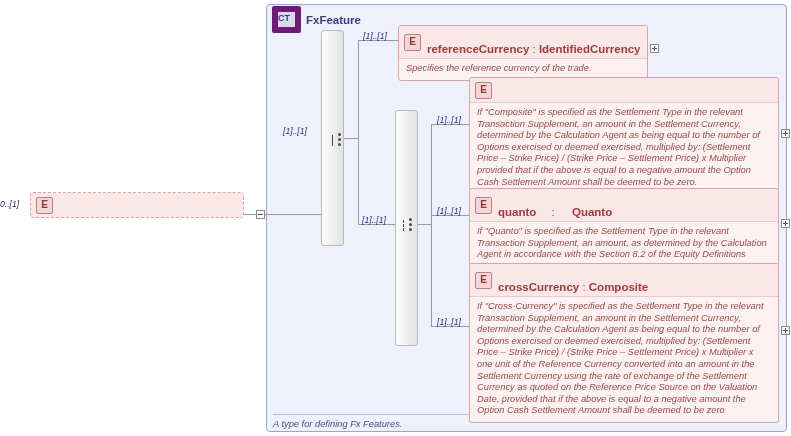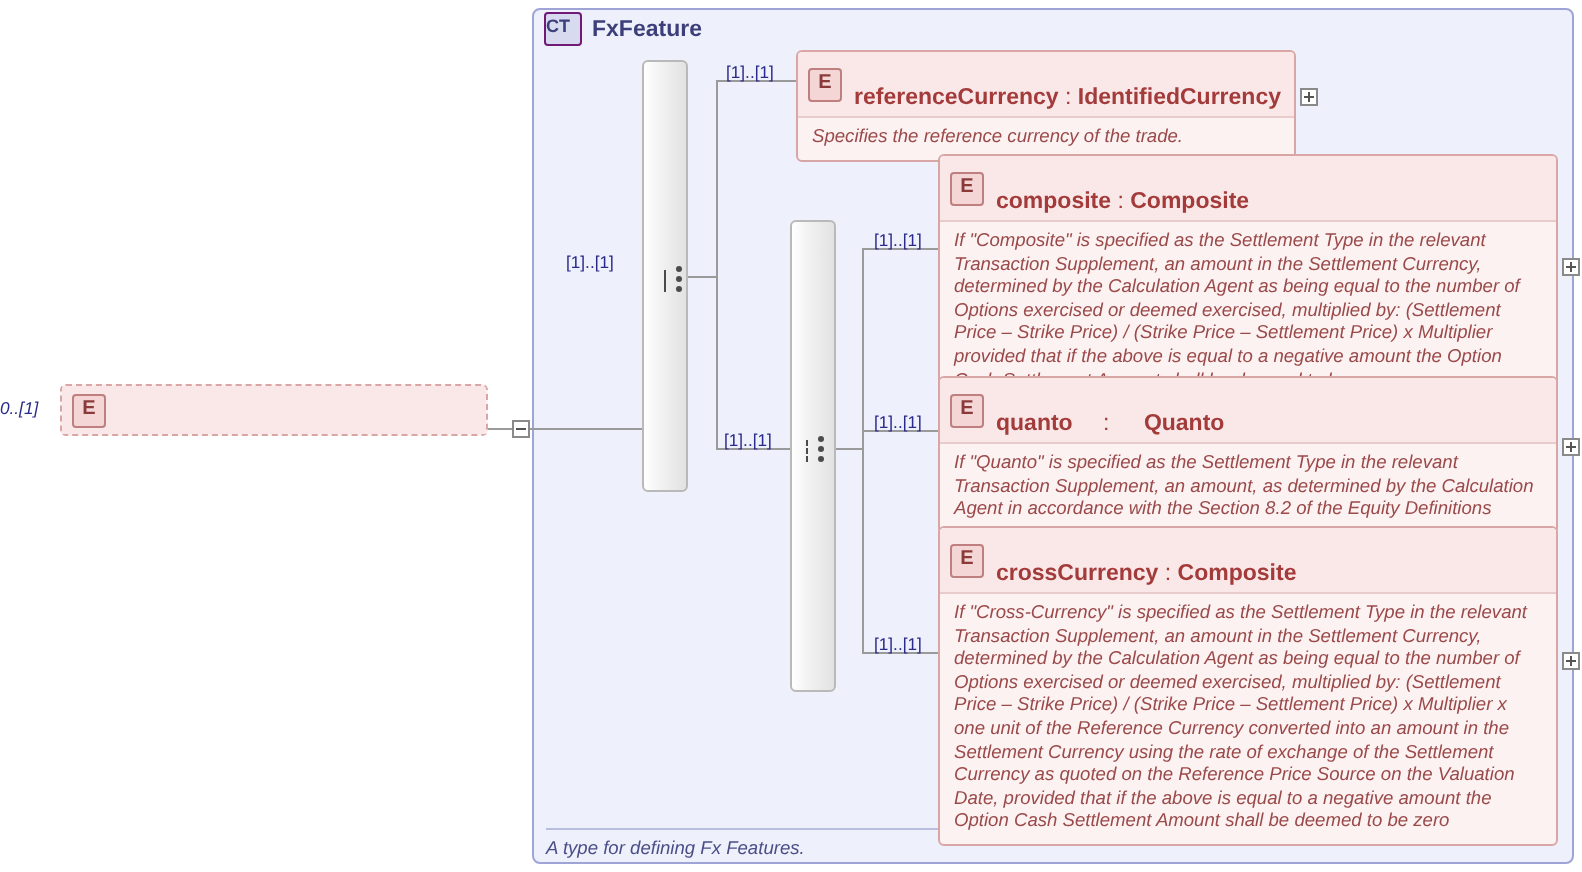--- a/index.html
+++ b/index.html
@@ -47,21 +47,21 @@
     color: #8b3a3a;
     font-size: 10px;
     line-height: 13px;
     text-align: center;
     font-weight: bold;
   }
   .ct-badge {
     width: 17px;
     height: 15px;
     flex: 0 0 17px;
-    border: 1px solid #701a75;
+    border: 6px solid #701a75;
     background: #d8daf0;
     border-radius: 2px;
     color: #3c3f7a;
     font-size: 9px;
     line-height: 13px;
     text-align: left;
     font-weight: bold;
   }
   .node-title {
     font-size: 11.5px;
@@ -155,20 +155,21 @@
   .vline {
     position: absolute;
     width: 0;
     border-left: 1px solid #9a9a9a;
   }
 
   
   .card {
     position: absolute;
     font-size: 8.6px;
+    font-style: italic;
     color: #2a2a8c;
     white-space: nowrap;
   }
 
   
   .expander {
     position: absolute;
     width: 9px;
     height: 9px;
     box-sizing: border-box;
@@ -294,25 +295,20 @@
 
   <div class="hline" style="left:431px; top:215px; width:38px;"></div>
   <div class="card" style="left:437px; top:206px;">[1]..[1]</div>
 
   <div class="hline" style="left:431px; top:326px; width:38px;"></div>
   <div class="card" style="left:437px; top:317px;">[1]..[1]</div>
 
   <div class="node" id="node-composite" style="left:469px; top:77px; width:310px;">
     <div class="node-head">
       <span class="e-badge">E</span>
-      <span class="node-title">
-        <span>composite</span>
-        <span class="sep">:</span>
-        <span>Composite</span>
-      </span>
     </div>
     <div class="node-doc">If "Composite" is specified as the Settlement Type in the relevant Transaction Supplement, an amount in the Settlement Currency, determined by the Calculation Agent as being equal to the number of Options exercised or deemed exercised, multiplied by: (Settlement Price – Strike Price) / (Strike Price – Settlement Price) x Multiplier provided that if the above is equal to a negative amount the Option Cash Settlement Amount shall be deemed to be zero.</div>
   </div>
   <div class="expander" style="left:781px; top:129px;"></div>
 
   <div class="node" id="node-quanto" style="left:469px; top:188px; width:310px;">
     <div class="node-head">
       <span class="e-badge">E</span>
       <span class="node-title">
         <span>quanto</span>

